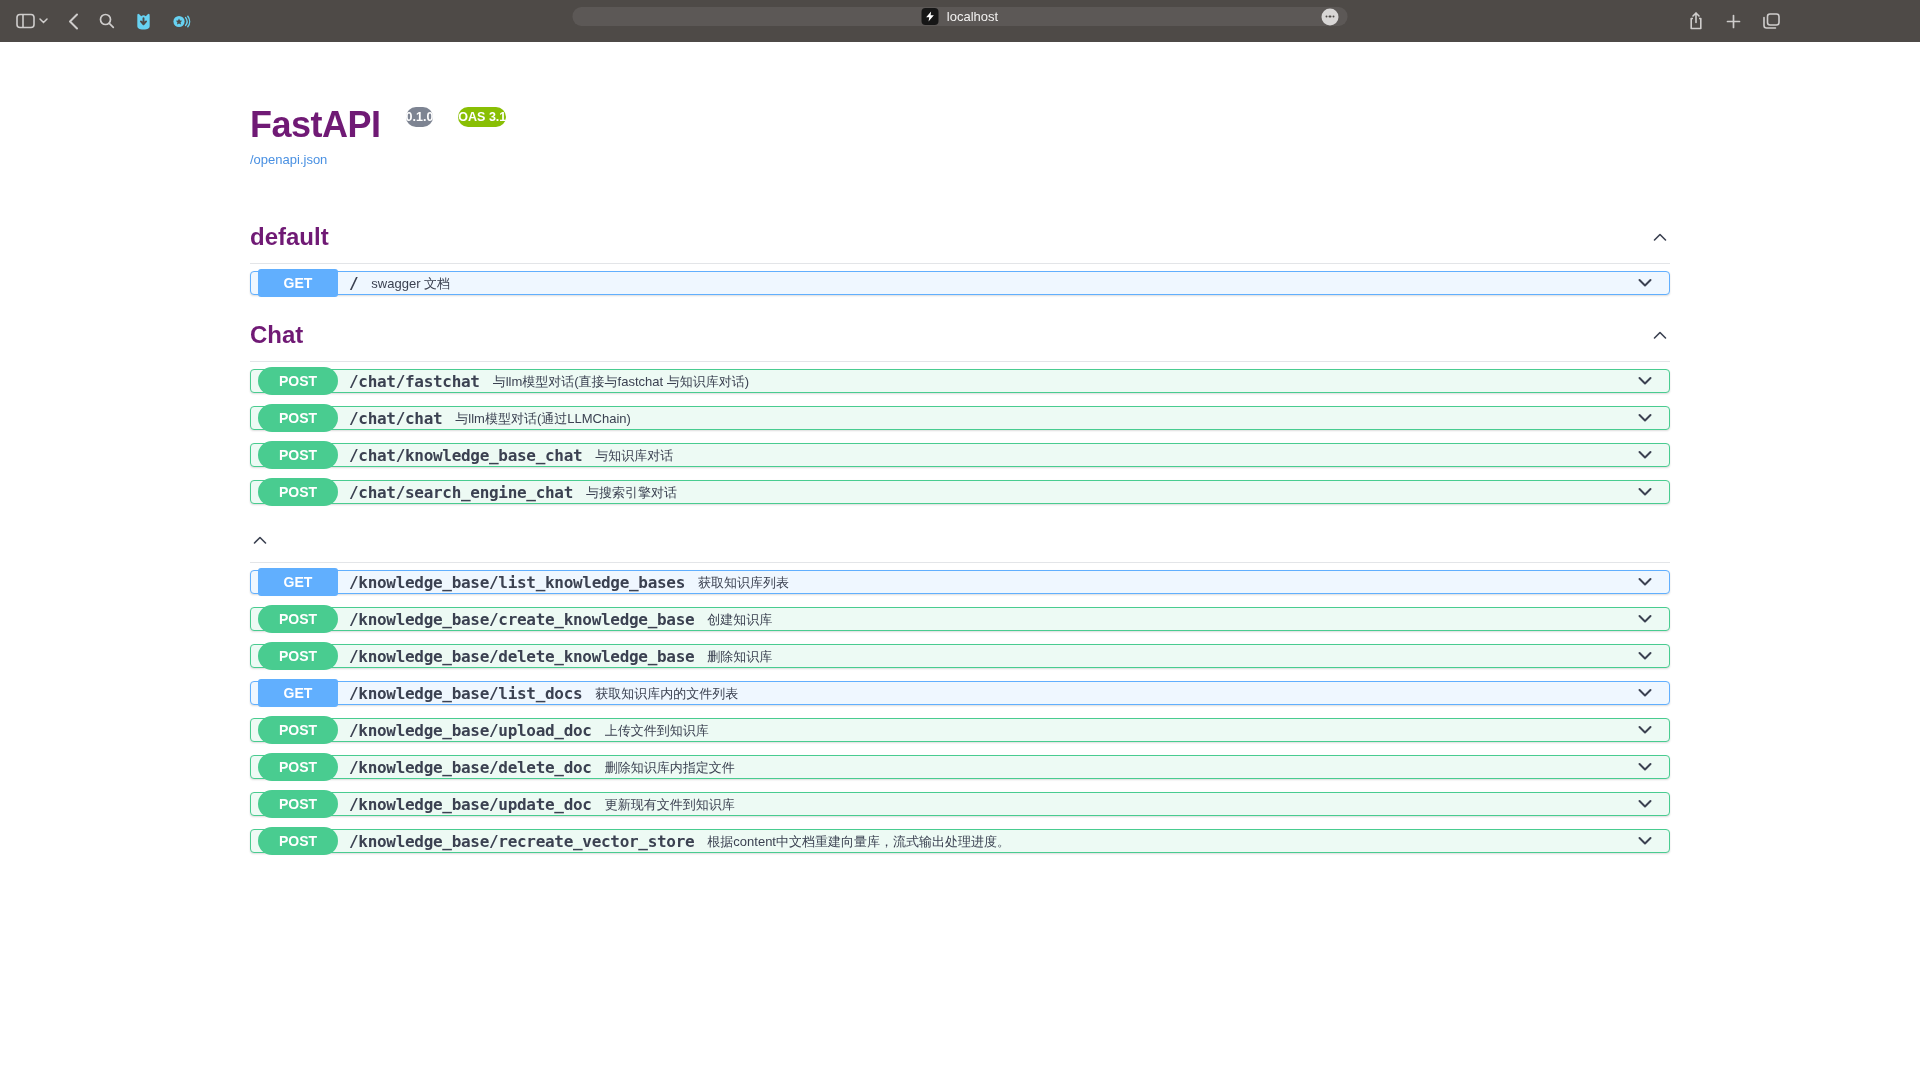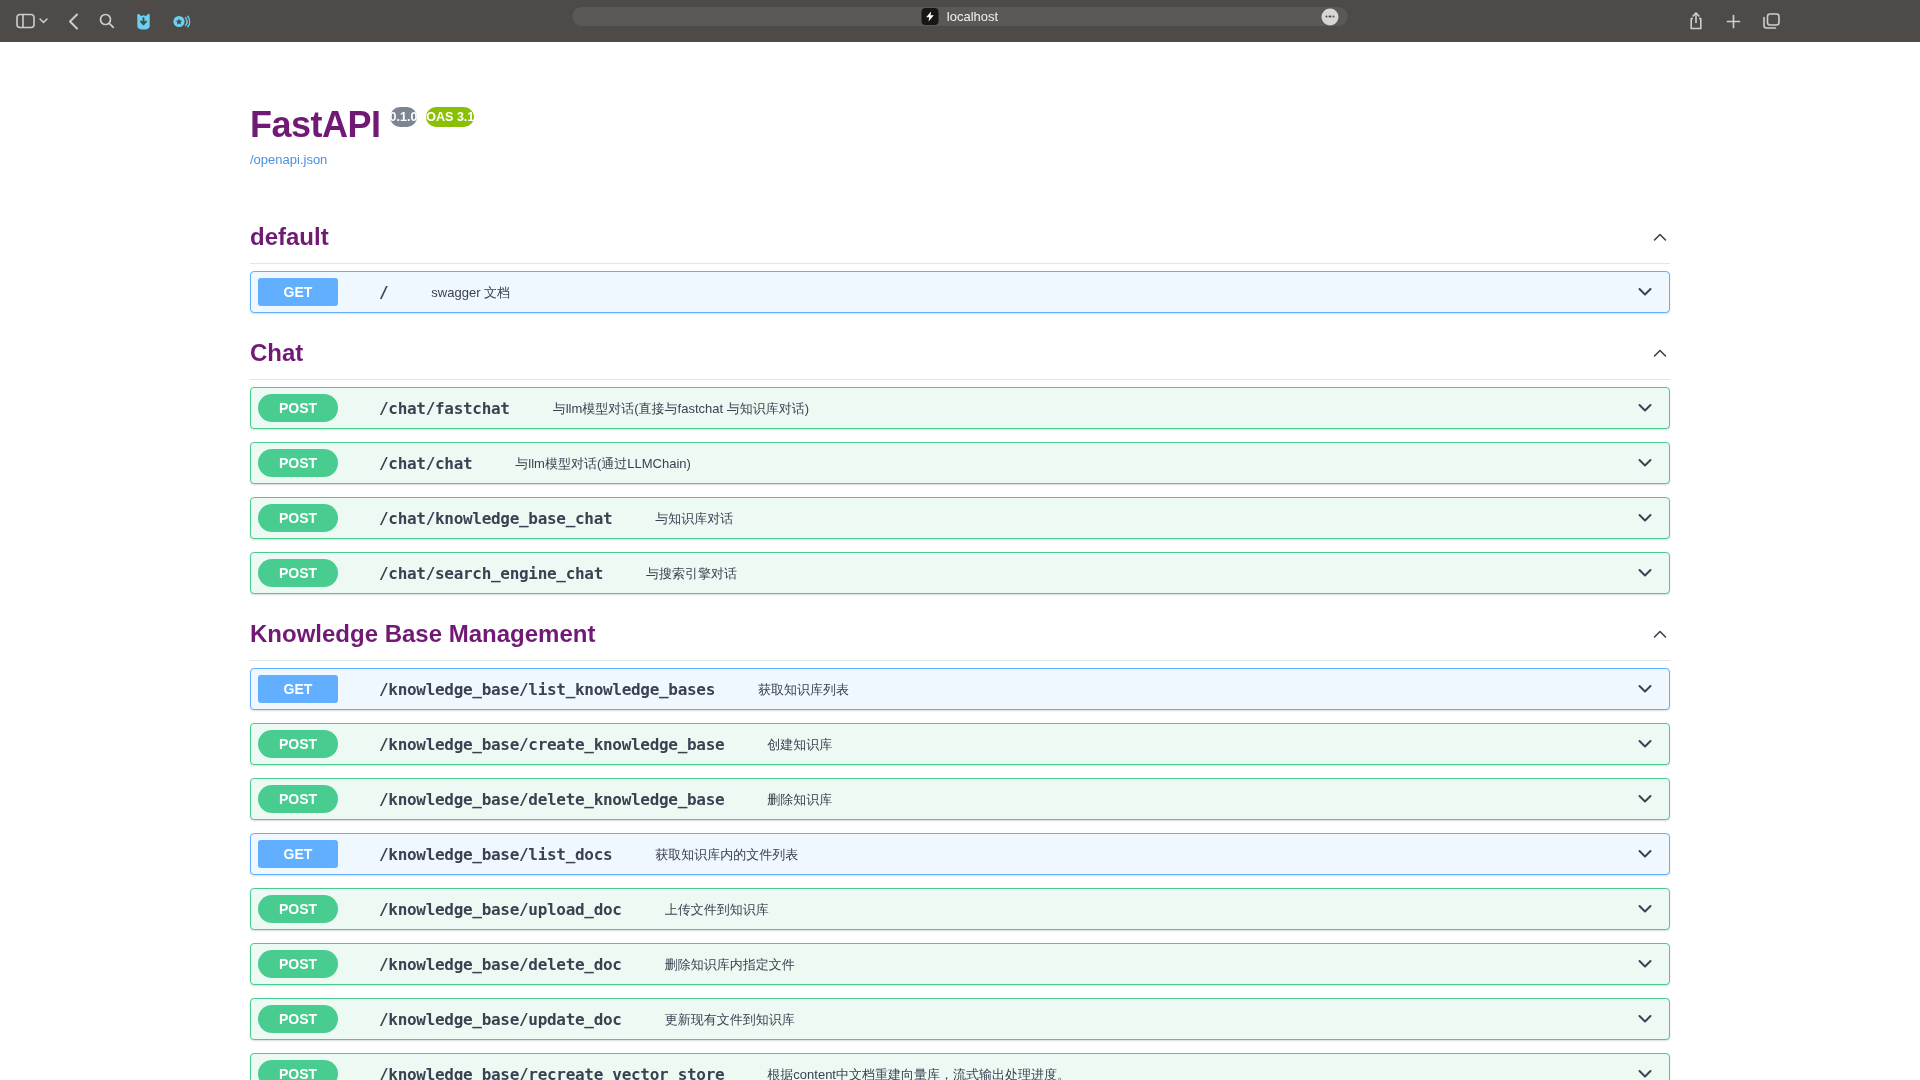--- a/index.html
+++ b/index.html
@@ -24,37 +24,37 @@
                display:flex; align-items:center; justify-content:center; gap:1.5px; }
   .addr-more i { width:2.2px; height:2.2px; border-radius:50%; background:#4e4a47; display:block; }
 
   
   .page { width:100%; height:1038px; background:#fff; overflow:hidden; }
   .wrapper { width:1460px; margin:0 auto; padding:65px 20px 0; }
 
   .info-head { display:flex; align-items:flex-start; gap:9px; }
   .api-title { font-size:36px; line-height:36px; font-weight:700; color:#701a75; letter-spacing:-.5px; }
   .badge { display:inline-block; font-size:12.5px; font-weight:700; color:#fff;
-           border-radius:11px; padding:4px 0 3px; line-height:13px; }
+           border-radius:11px; padding:4px 0 3px; line-height:13px;margin-left:16px; }
   .badge.version { background:#7d8492; }
   .badge.oas { background:#89bf04; }
   .spec-link { display:inline-block; margin-top:9px; font-size:13px; color:#4990e2; text-decoration:none; }
   .info-block { margin-bottom:55px; }
 
   .opblock-tag-section { margin-top:26px; }
   .opblock-tag-section:first-of-type { margin-top:0; }
   .tag-header { display:flex; align-items:center; justify-content:space-between;
                 padding-bottom:12px; border-bottom:1px solid #e3e5e8; cursor:pointer; }
   .tag-title { font-size:24px; line-height:28px; font-weight:700; color:#701a75; }
   .tag-arrow svg, .op-arrow svg { display:block; }
 
   .ops { padding-top:7px; }
-  .opblock { height:42px; border-radius:4px; border:1px solid; margin-bottom:13px;
+  .opblock { height:24px; border-radius:4px; border:1px solid; margin-bottom:13px;
              display:flex; align-items:center; padding:0 14px 0 7px;
-             box-shadow:0 1px 2px rgba(0,0,0,.14); cursor:pointer;gap:30px; }
+             box-shadow:0 1px 2px rgba(0,0,0,.14); cursor:pointer; }
   .opblock.op-get  { background:#eff7ff; border-color:#61affe; }
   .opblock.op-post { background:#edfaf4; border-color:#49cc90; }
   .op-method { min-width:80px; text-align:center; font-size:14px; font-weight:700; color:#fff;
                border-radius:3px; padding:7px 0; line-height:14px; }
   .op-get  .op-method { background:#61affe; }
   .op-post .op-method { background:#49cc90;border-radius:14px; }
   .op-path { margin-left:11px; font-family:"DejaVu Sans Mono","Liberation Mono",monospace;
              font-size:16px; font-weight:700; color:#3b4151; letter-spacing:-.3px; }
   .op-desc { margin-left:13px; font-size:13px; color:#3b4151; padding-top:2px; }
   .op-arrow { margin-left:auto; }
@@ -242,21 +242,20 @@
       <svg width="20" height="20" viewBox="0 0 20 20">
                   <path d="M4.5 7l5.5 5.5L15.5 7" fill="none" stroke="#3b4151" stroke-width="2" stroke-linecap="round" stroke-linejoin="round"></path>
                 </svg>
     </span>
   </div>
 </div>
   </div>
 
   <div class="opblock-tag-section">
     <div class="tag-header">
-      <span class="tag-title">Knowledge Base Management</span>
       <span class="tag-arrow">
         <svg width="20" height="20" viewBox="0 0 20 20">
                 <path d="M4.5 13l5.5-5.5L15.5 13" fill="none" stroke="#3b4151" stroke-width="1.6" stroke-linecap="round" stroke-linejoin="round"></path>
               </svg>
       </span>
     </div>
     <div class="ops">
   <div class="opblock op-get">
     <span class="op-method">GET</span>
     <span class="op-path">/knowledge_base/list_knowledge_bases</span>

